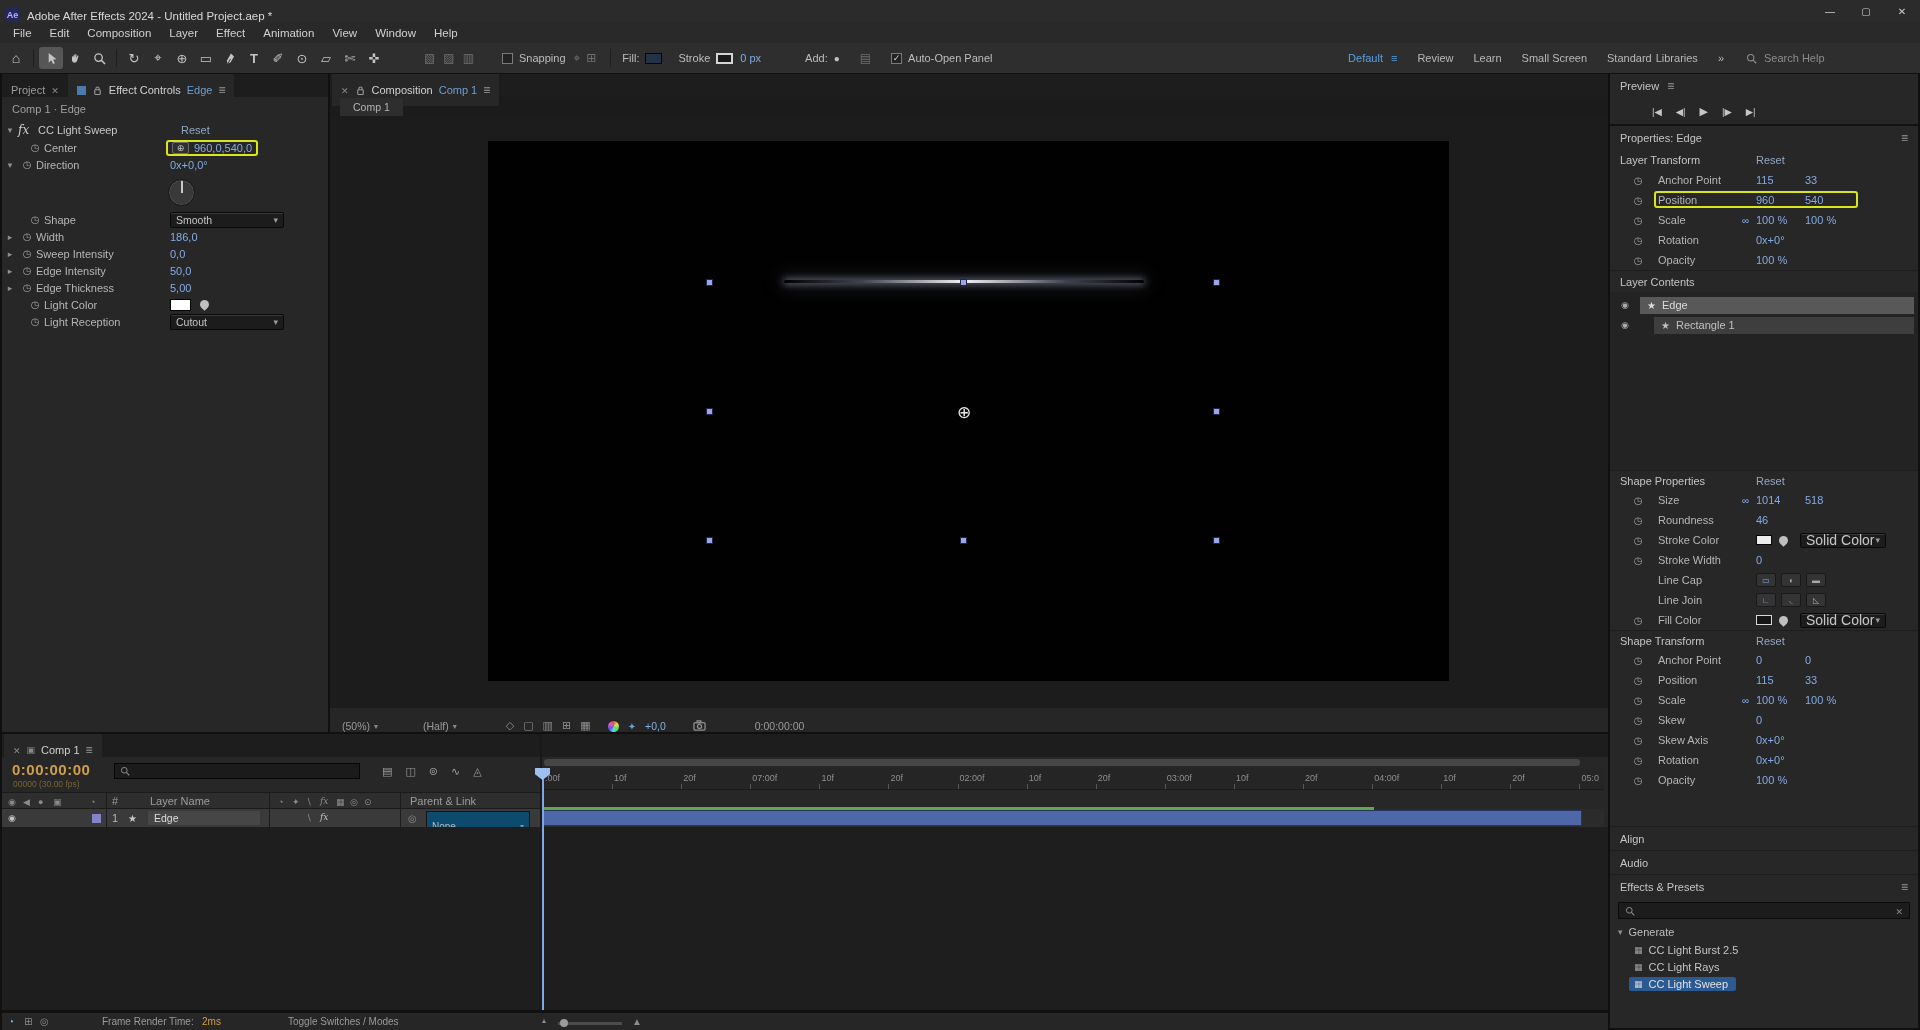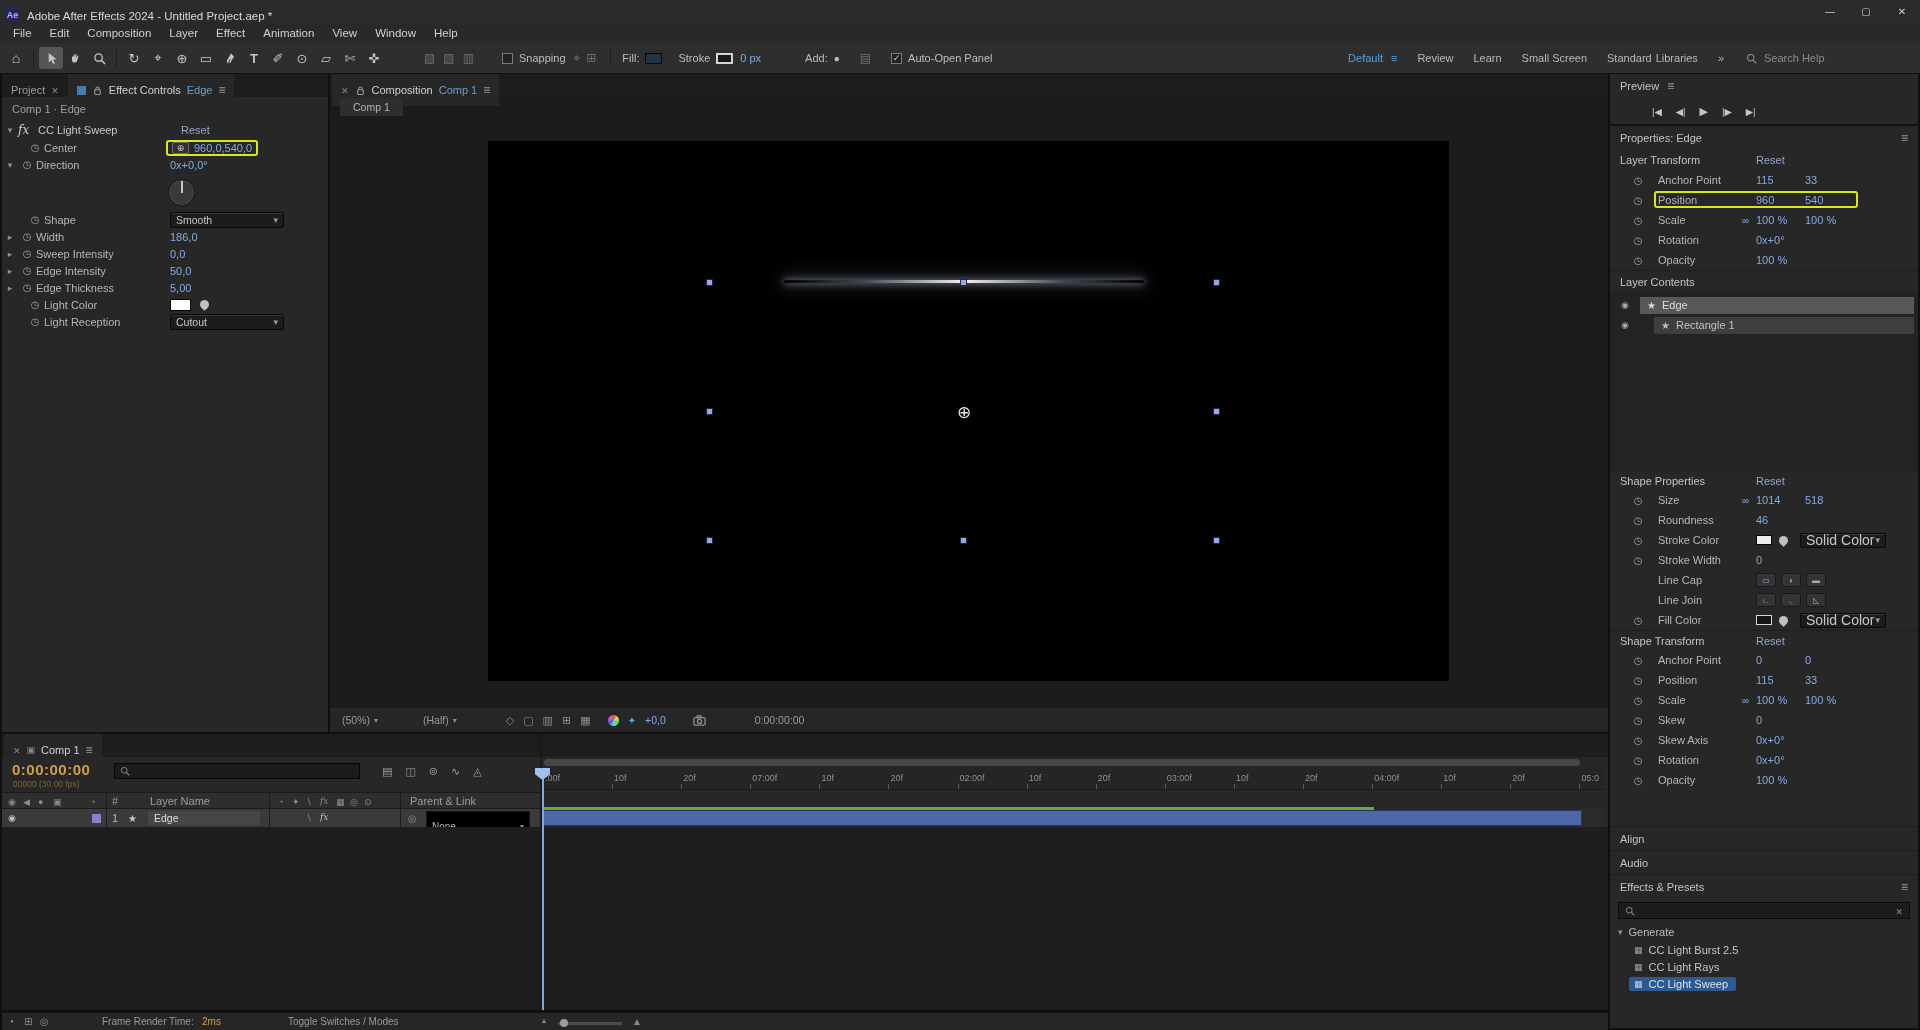--- a/index.html
+++ b/index.html
@@ -62,21 +62,21 @@
 .lc-swatch{width:21px;height:12px;background:#fff;border:1px solid #000}
 .dropper{width:9px;height:9px;margin-left:9px;background:#c0c0c0;border-radius:50% 50% 50% 0;transform:rotate(-45deg)}
 
 .subtabs{height:20px;background:#1b1b1b;display:flex;align-items:center;padding-left:10px}
 .subtab{background:#2e2e2e;color:#b4b4b4;padding:3px 13px;font-size:10.5px}
 .viewer{position:absolute;left:0;top:43px;right:0;bottom:24px;background:#1c1c1c}
 .stage{position:absolute;left:158px;top:24px;width:961px;height:540px;background:#010101}
 .handle{position:absolute;width:7px;height:7px;background:#98a7ec;border:1px solid #23234a}
 .streak{position:absolute;left:296px;top:139px;width:360px;height:3px;border-radius:2px;background:linear-gradient(90deg,transparent,rgba(185,195,225,.35) 22%,rgba(255,255,255,.95) 50%,rgba(185,195,225,.35) 78%,transparent);box-shadow:0 0 7px 1px rgba(205,215,245,.5),0 0 20px 4px rgba(150,160,200,.22)}
 .anchor{position:absolute;left:476px;top:271px;transform:translate(-50%,-50%);font-size:17px;color:#e4e4e4;text-shadow:0 0 3px #000}
-.comp-bar{position:absolute;left:0;bottom:0;right:0;height:24px;background:#262626;display:flex;align-items:center;color:#9a9a9a;font-size:10.5px;padding-left:12px;gap:9px}
+.comp-bar{position:absolute;left:0;bottom:0;right:0;height:24px;background:#262626;display:flex;align-items:flex-end;color:#9a9a9a;font-size:10.5px;padding-left:12px;gap:9px}
 .cb-dd{display:flex;align-items:center;gap:4px}
 .cb-dd::after{content:"▾";font-size:8px;color:#8a8a8a}
 .cb-ico{font-size:11px;color:#8e8e8e}
 .color-wheel{width:11px;height:11px;border-radius:50%;background:conic-gradient(#d55,#dd5,#5d5,#5dd,#55d,#d5d,#d55)}
 
 .rp-gap{height:2px;background:#121212}
 .sec-head{display:flex;align-items:center;height:24px;padding:0 10px;color:#c4c4c4;gap:8px}
 .transport{display:flex;align-items:center;gap:14px;height:26px;padding-left:42px;color:#c6c6c6;font-size:9.5px}
 .pr-row{display:flex;align-items:center;height:20px;position:relative}
 .pr-sw{width:16px;margin-left:20px;text-align:center;color:#9a9a9a;font-size:10px}
@@ -122,21 +122,21 @@
 .trackband{position:absolute;left:540px;top:75px;right:4px;height:18px;background:#2b2b2b}
 .tl-green{position:absolute;left:541px;top:73px;width:831px;height:3px;background:#60aa4a}
 .tl-bar{position:absolute;left:541px;top:76px;width:1039px;height:16px;background:#4e67a8;border:1px solid #26355e}
 .tl-empty{position:absolute;left:0;top:93px;right:0;bottom:0;background:#1e1e1e}
 .tl-vline{position:absolute;left:538px;top:0;bottom:0;width:2px;background:#191919}
 .colline{position:absolute;top:58px;height:35px;width:1px;background:#1c1c1c}
 .ph-line{position:absolute;left:540px;top:34px;bottom:0;width:2px;background:#7fa8e0;z-index:4}
 .ph-head{position:absolute;left:533px;top:34px;width:15px;height:12px;background:#9dc0f0;clip-path:polygon(0 0,100% 0,100% 52%,50% 100%,0 52%);z-index:5}
 .hico{position:absolute;color:#8a8a8a;font-size:9px}
 .namebox{position:absolute;left:146px;top:2px;width:112px;height:14px;background:#464646;color:#dcdcdc;display:flex;align-items:center;padding-left:6px;font-size:10.5px}
-.pdd{position:absolute;left:424px;top:2px;width:104px;height:30px;background:#000000;border:1px solid #151515;color:#b8b8b8;display:flex;align-items:center;padding:0 5px;font-size:10px}
+.pdd{position:absolute;left:424px;top:2px;width:104px;height:30px;background:#0c4a6e;border:1px solid #151515;color:#b8b8b8;display:flex;align-items:center;padding:0 5px;font-size:10px}
 .pdd::after{content:"▾";margin-left:auto;font-size:8px;color:#8a8a8a}
 
 .statusbar{position:absolute;left:2px;top:1012px;width:1606px;height:18px;background:#262626;border-top:1px solid #121212;color:#9a9a9a;font-size:10px}
 .sb{position:absolute;top:3px}
 .zoom-track{position:absolute;left:556px;top:9px;width:64px;height:3px;background:#4c4c4c}
 .zoom-knob{position:absolute;left:558px;top:6px;width:8px;height:8px;border-radius:50%;background:#9c9c9c}
 .svgi{width:12px;height:12px;fill:none;stroke:currentColor;stroke-width:1.4}
 </style>
 </head>
 <body>

